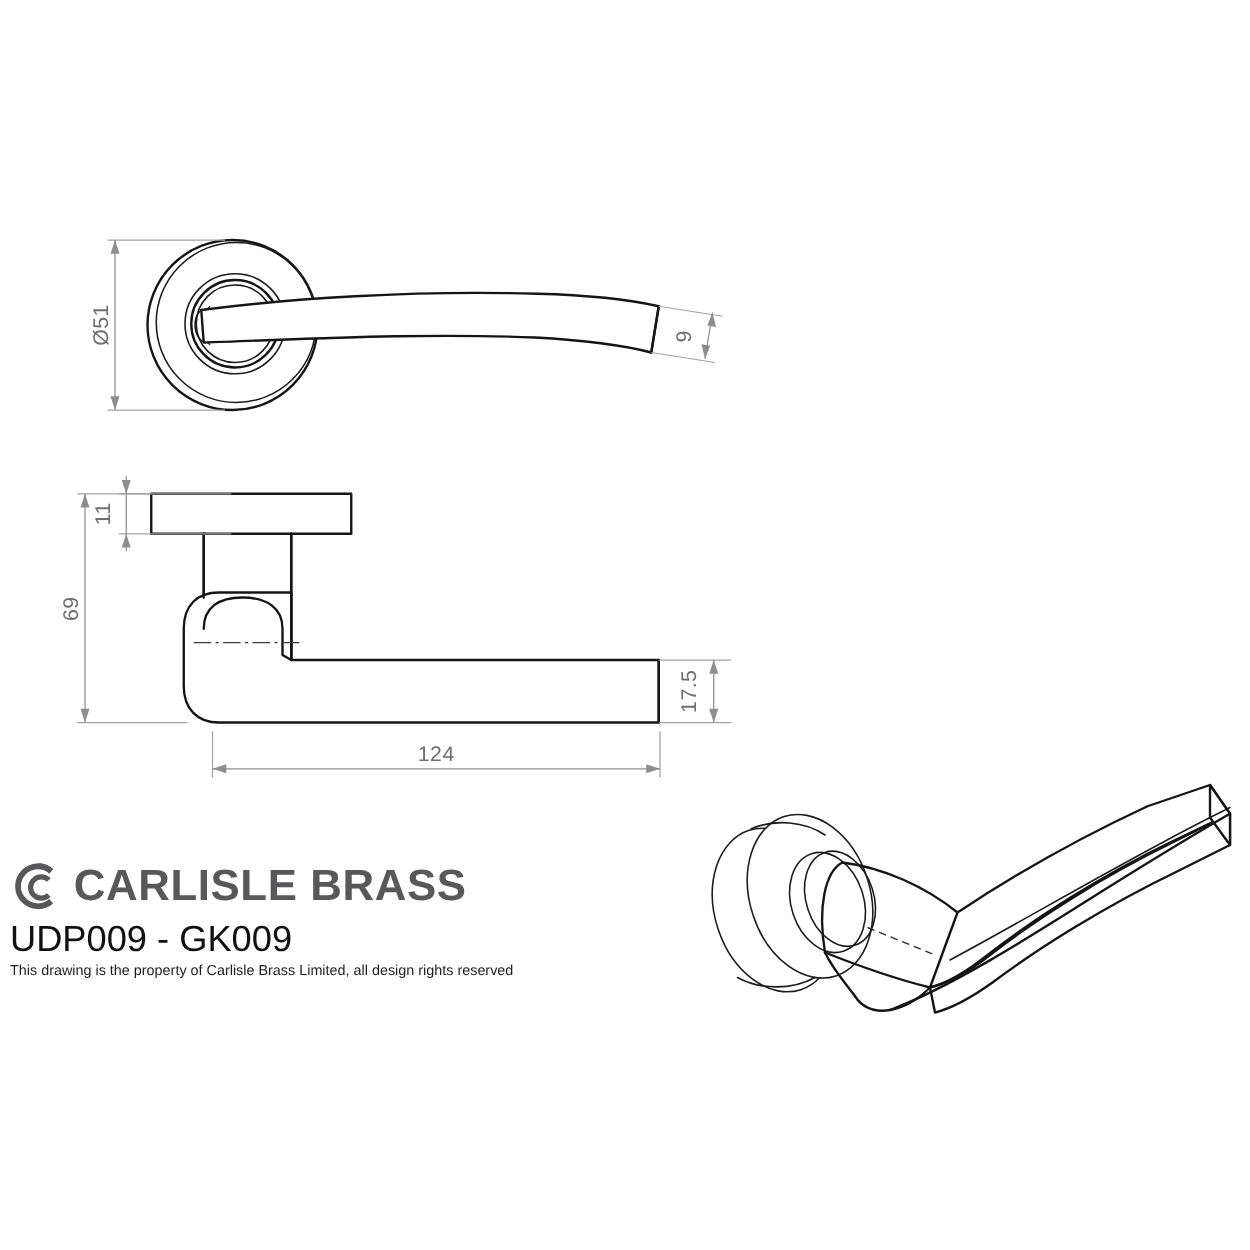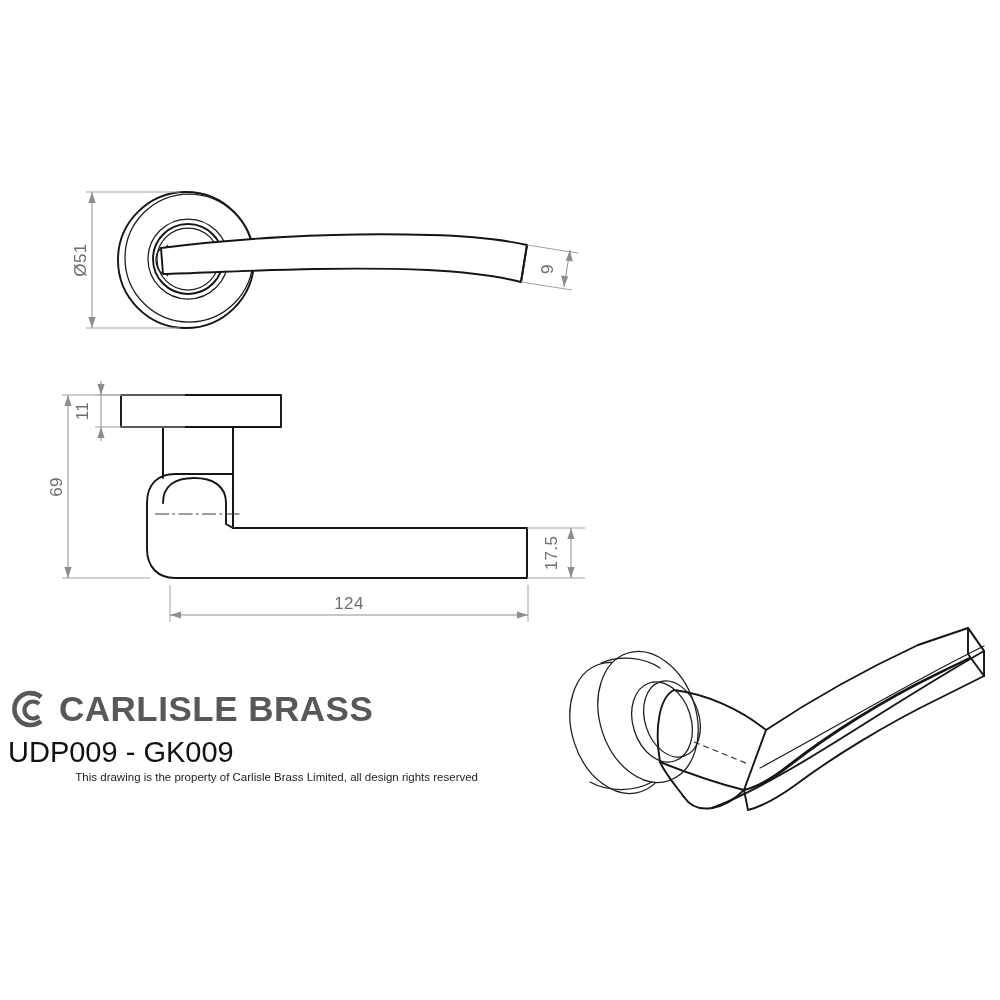--- a/index.html
+++ b/index.html
@@ -64,21 +64,20 @@
     margin-top: 1px;
     white-space: nowrap;
   }
   .rights-note {
     font-family: "Liberation Sans", sans-serif;
     font-size: 11.5px;
     color: #1d1d1d;
     line-height: 15px;
     margin-top: 1px;
     white-space: nowrap;
-    text-align: right;
   }
   
   .obj-line {
     fill: none;
     stroke: #151515;
     stroke-width: 1.9;
     stroke-linecap: round;
     stroke-linejoin: round;
   }
   .obj-line-thin {

